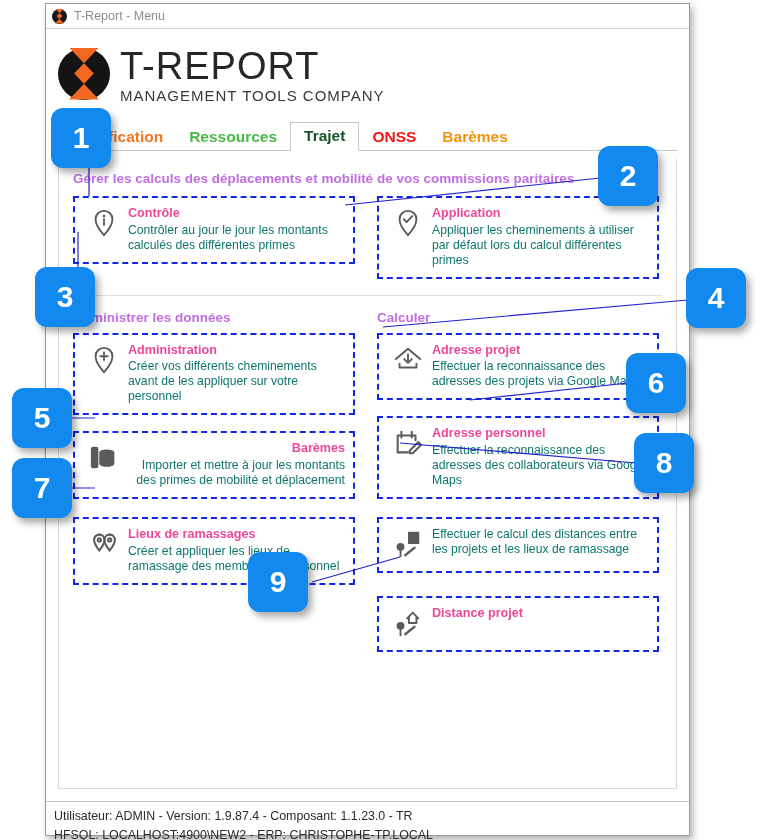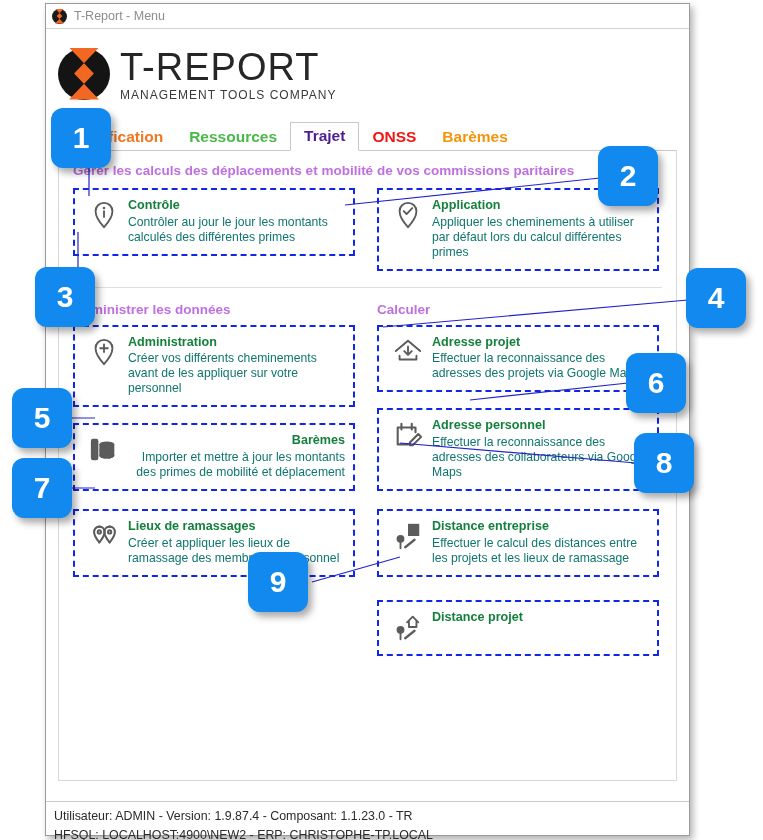--- a/index.html
+++ b/index.html
@@ -69,21 +69,21 @@
     width:30px; height:52px;
     background:#f26722;
     clip-path:polygon(0 0,100% 0,17% 50%,100% 100%,0 100%,83% 50%);
   }
   .brand-text{ line-height:1; padding-top:2px;}
   .brand-name{
     font-size:38px; letter-spacing:1px; color:#262626;
     font-weight:400;
   }
   .brand-sub{
-    font-size:12px; letter-spacing:1.0px; color:#3a3a3a;
+    font-size:15px; letter-spacing:1.0px; color:#3a3a3a;
     margin-top:3px;
   }
 
   
   .tabstrip{
     position:relative;
     height:32px;
     margin:8px 12px 0 12px;
     border-bottom:1px solid #c9c9c9;
     display:flex; align-items:flex-end;
@@ -101,21 +101,21 @@
     border:1px solid #c9c9c9;
     border-bottom:1px solid #ffffff;
     background:#ffffff;
     margin-bottom:-1px;
     padding-top:5px;
     padding-bottom:7px;
   }
 
   
   .panel{
-    margin:0 12px;
+    margin:8px 12px;
     border:1px solid #d8d8d8;
     border-top:none;
     height:630px;
     position:relative;
     padding:12px 14px 0 14px;
   }
   .panel-title{
     font-size:13.5px; font-weight:bold;
     color:#c06fe0;
     margin-bottom:6px;
@@ -142,21 +142,21 @@
     min-height:56px;
   }
   .card .ico{
     width:30px;height:30px;flex:0 0 auto;
     margin:2px 9px 0 6px;
     color:#5b5b5b;
   }
   .card .ico svg{ display:block; width:30px;height:30px;}
   .card .txt{ flex:1 1 auto; }
   .card .t{
-    font-size:12.6px; color:#15803d; font-weight:600;
+    font-size:12.6px; color:#ec4899; font-weight:600;
     line-height:1.25; margin-bottom:1px;
   }
   .card .d{
     font-size:12.2px; color:#0f766e; line-height:1.23;
   }
 
   .row-heads{ display:flex; gap:22px; }
   .row-heads .h{ width:282px; }
 
   
@@ -214,21 +214,21 @@
       </span>
       <span class="brand-text">
         <div class="brand-name">T-REPORT</div>
         <div class="brand-sub">MANAGEMENT TOOLS COMPANY</div>
       </span>
     </div>
 
     <div class="tabstrip">
       <div class="tab" style="color:#f07820">Planification</div>
       <div class="tab" style="color:#49b849">Ressources</div>
-      <div class="tab active" style="color:#4c1d95">Trajet</div>
+      <div class="tab active" style="color:#14532d">Trajet</div>
       <div class="tab" style="color:#f21414">ONSS</div>
       <div class="tab" style="color:#f5940a">Barèmes</div>
     </div>
 
     <div class="panel">
 
       <div class="panel-title">Gérer les calculs des déplacements et mobilité de vos commissions paritaires</div>
 
       <div class="grid2" style="margin-top:10px;">
         <div class="col">
@@ -356,21 +356,20 @@
           <div class="card" style="margin-top:18px;">
             <span class="ico">
               <svg viewBox="0 0 32 32" fill="none" stroke="currentColor" stroke-width="2" stroke-linecap="round" stroke-linejoin="round">
                 <circle cx="8" cy="19" r="4.2" fill="currentColor" stroke="none"></circle>
                 <path d="M8 23v6"></path>
                 <rect x="16" y="3" width="12" height="13" fill="currentColor" stroke="none"></rect>
                 <path d="M13 28l10-8" stroke-width="2.4"></path>
               </svg>
             </span>
             <span class="txt">
-              <div class="t">Distance entreprise</div>
               <div class="d">Effectuer le calcul des distances entre les projets et les lieux de ramassage</div>
             </span>
           </div>
 
           <div class="card" style="margin-top:23px;">
             <span class="ico">
               <svg viewBox="0 0 32 32" fill="none" stroke="currentColor" stroke-width="2" stroke-linecap="round" stroke-linejoin="round">
                 <circle cx="8" cy="19" r="4.2" fill="currentColor" stroke="none"></circle>
                 <path d="M8 23v6"></path>
                 <path d="M15 11l6-6 6 6"></path>

